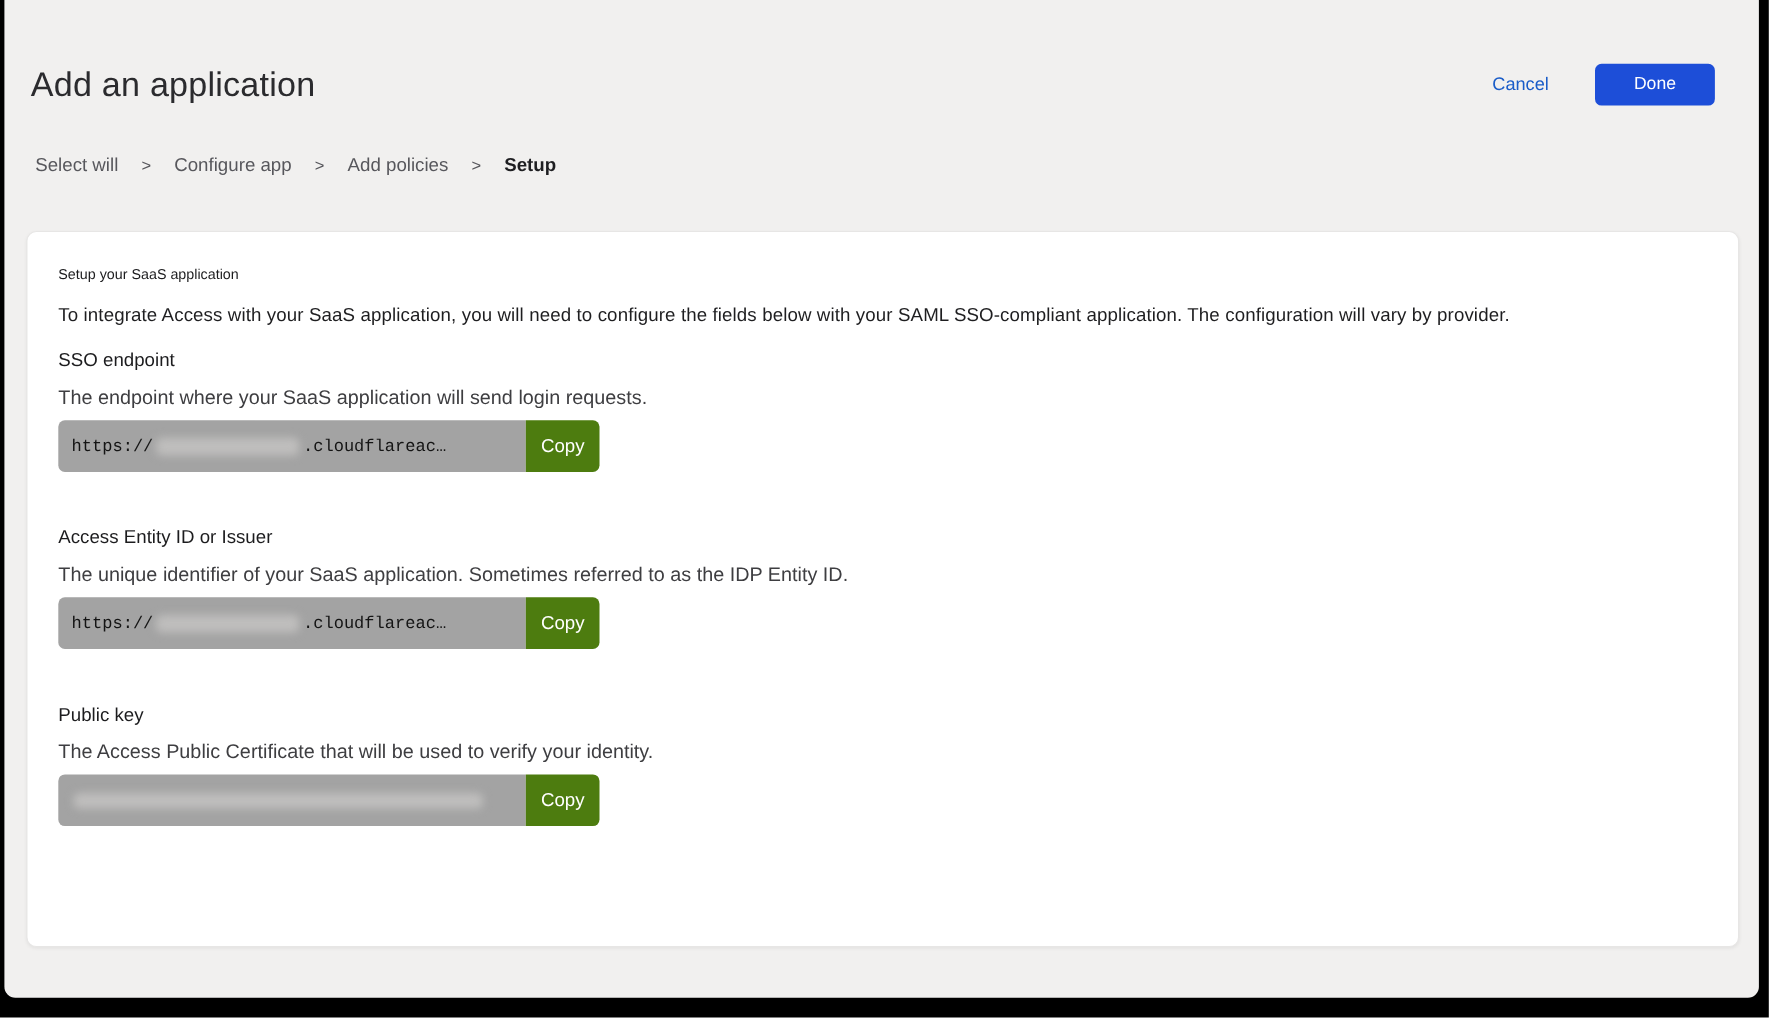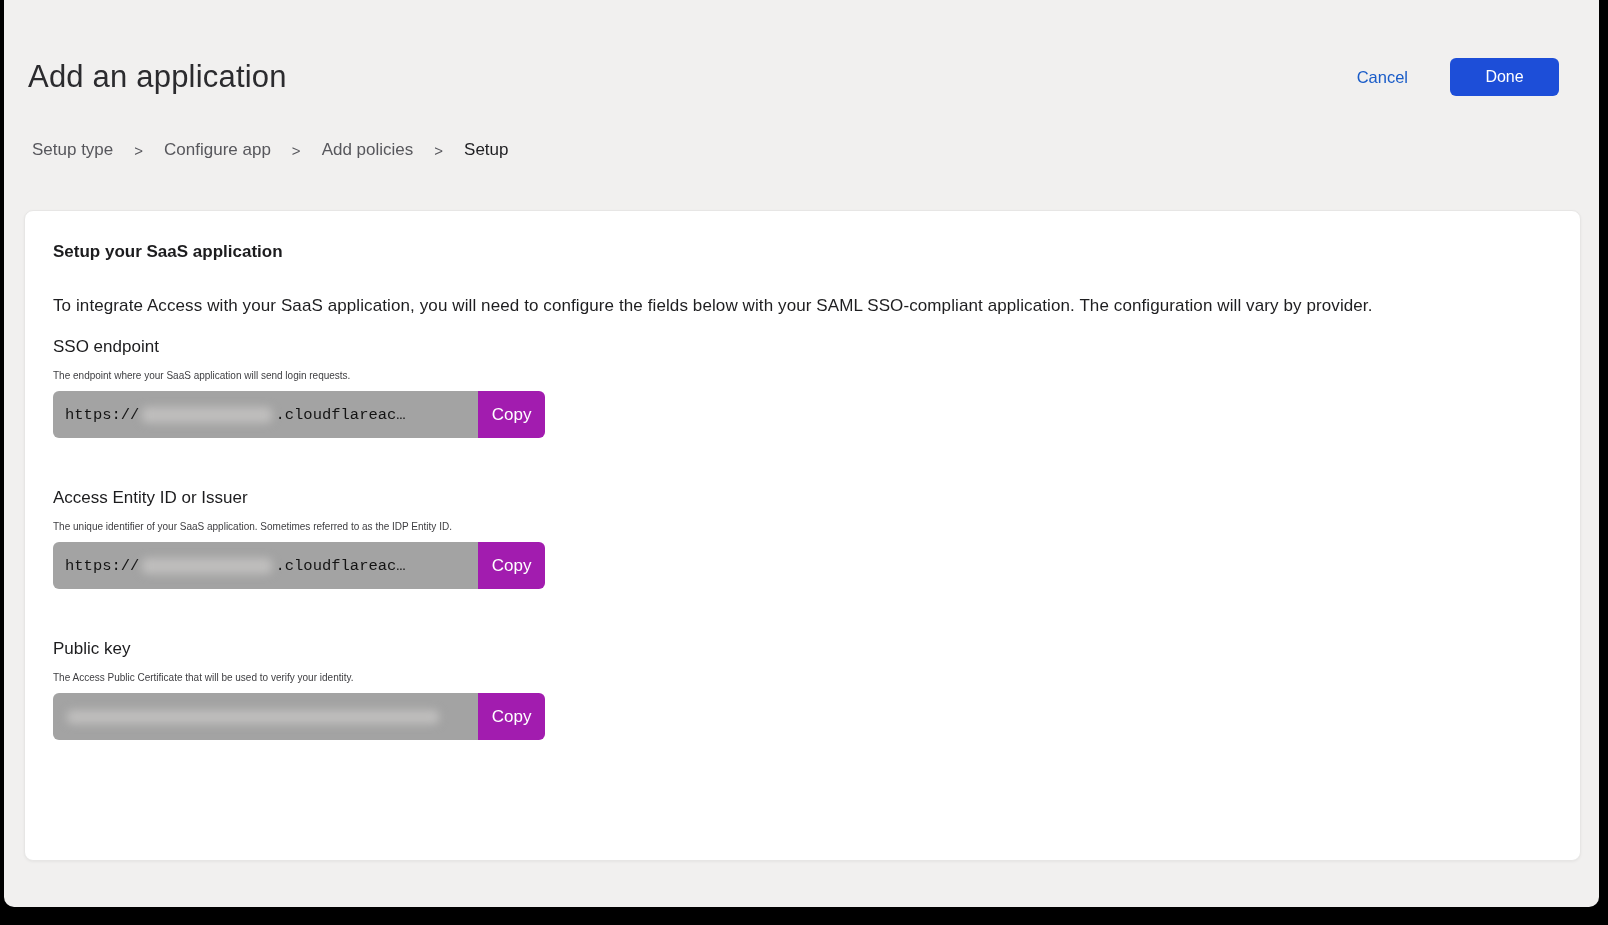--- a/index.html
+++ b/index.html
@@ -53,41 +53,41 @@
   .breadcrumb {
     margin: 44px 0 0 28px;
     display: flex;
     align-items: center;
     gap: 21px;
     font-size: 17px;
     color: #57575c;
   }
   .crumb { cursor: pointer; }
   .crumb.active {
-    font-weight: 400;
+    font-weight: 700;
     color: #1e1e21;
     cursor: default;
   }
   .sep { color: #57575c; font-size: 15px; }
   
   .card {
     margin: 50px 0 0 20px;
     width: 1557px;
     min-height: 651px;
     background: #ffffff;
     border: 1px solid #e7e6e5;
     border-radius: 9px;
     box-shadow: 0 1px 3px rgba(0,0,0,0.05);
     padding: 31px 28px 52px 28px;
   }
   .card-heading {
-    font-size: 17px;
-    font-weight: 700;
+    font-size: 13px;
+    font-weight: 400;
     color: #1c1c1e;
-    margin-bottom: 34px;
+    margin-bottom: 20px;
   }
   .card-intro {
     font-size: 17px;
     color: #1e1e20;
     margin-bottom: 21px;
     letter-spacing: 0.1px;
   }
   .card-note {
     font-size: 13.5px;
     color: #202022;
@@ -101,21 +101,21 @@
   
   .field-group { margin-bottom: 50px; }
   .field-group:last-child { margin-bottom: 0; }
   .field-label {
     font-size: 17px;
     font-weight: 400;
     color: #1c1c1e;
     margin-bottom: 13px;
   }
   .field-desc {
-    font-size: 10px;
+    font-size: 18px;
     color: #3e3e41;
     margin-bottom: 10px;
   }
   .value-row {
     display: flex;
     height: 47px;
     width: 492px;
   }
   .value-box {
     width: 482px;
@@ -142,21 +142,21 @@
     filter: blur(4px);
     flex: none;
   }
   .redacted-wide {
     width: 372px;
     height: 14px;
     margin: 0 0 0 2px;
   }
   .copy-btn {
     width: 76px;
-    background: #a21caf;
+    background: #4d7c0f;
     color: #ffffff;
     border: none;
     font-family: "Liberation Sans", sans-serif;
     font-size: 17px;
     border-radius: 0 6px 6px 0;
     cursor: pointer;
   }
 </style>
 </head>
 <body>
@@ -165,21 +165,21 @@
 
   <header class="page-header">
     <h1 class="page-title">Add an application</h1>
     <div class="header-actions">
       <a class="cancel-link">Cancel</a>
       <button class="done-btn">Done</button>
     </div>
   </header>
 
   <nav class="breadcrumb">
-    <span class="crumb">Setup type</span>
+    <span class="crumb">Select will</span>
     <span class="sep">&gt;</span>
     <span class="crumb">Configure app</span>
     <span class="sep">&gt;</span>
     <span class="crumb">Add policies</span>
     <span class="sep">&gt;</span>
     <span class="crumb active">Setup</span>
   </nav>
 
   <section class="card">
     <h2 class="card-heading">Setup your SaaS application</h2>

